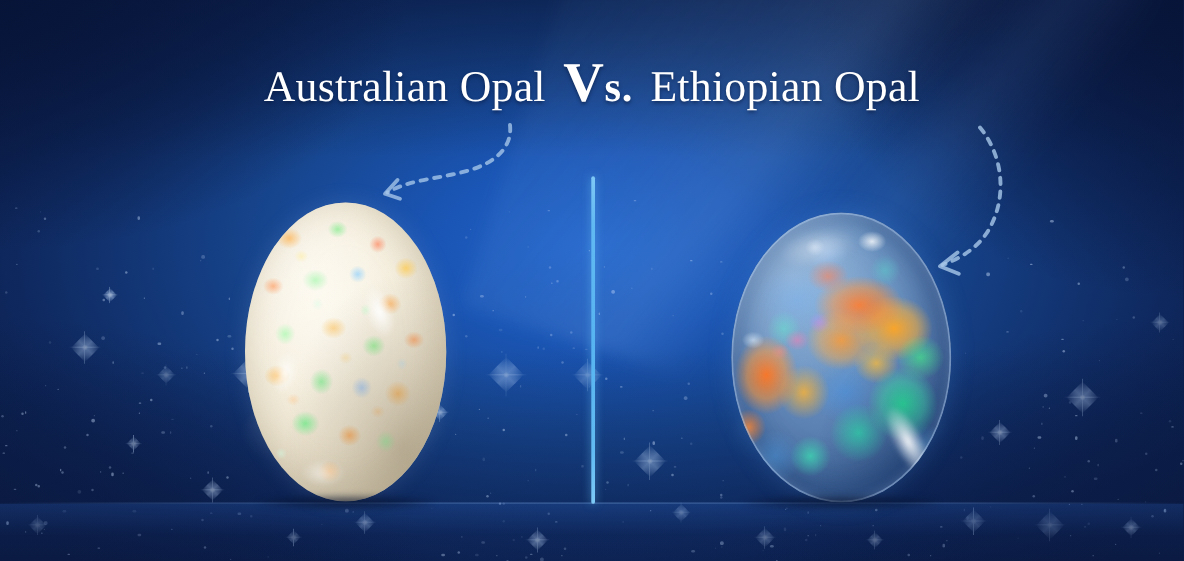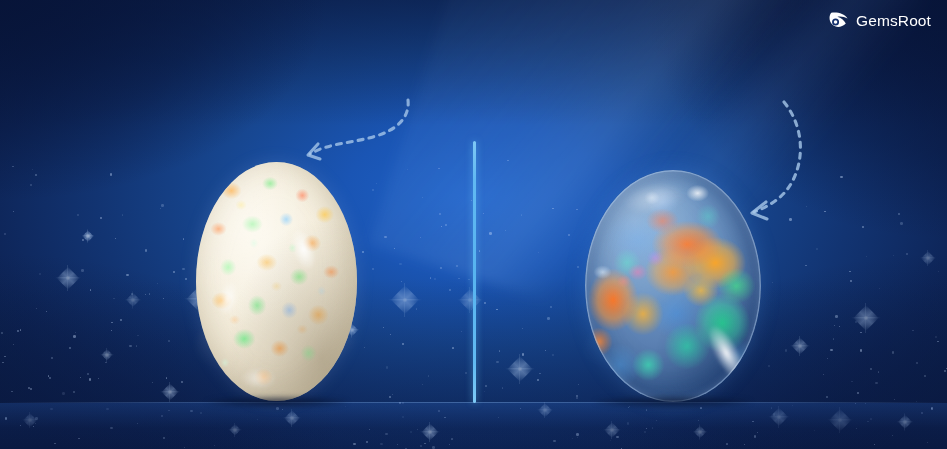--- a/index.html
+++ b/index.html
@@ -722,31 +722,24 @@
       <div class="bigstar" style="left: 81.5px; top: 229.5px; width: 13px; height: 13px; opacity: 0.66;">
         <i></i>
         <u></u>
         <em></em>
       </div>
     </div>
 
   <div class="floor-line"></div>
   <div class="floor-glow"></div>
 
-  <div class="logo">
-    <span class="logo-mark">
-      <svg width="21" height="21" viewBox="0 0 24 24" aria-hidden="true">
-        <path d="M2.6 3.2 C10 2.2 17.6 4.4 21.2 9.6 C17.8 7.6 13.4 6.8 9.6 7.6 C13.8 8.8 17.2 11.6 19.2 15.4 C13.4 21.4 4.6 20.2 1.6 13.8 C-0.2 9.8 0.6 5.6 2.6 3.2 Z" fill="#ffffff"></path>
-        <circle cx="7.5" cy="13.6" r="4.0" fill="#13306d"></circle>
-        <circle cx="7.5" cy="13.6" r="2.0" fill="#ffffff"></circle>
-      </svg>
-    </span>
-    <span class="logo-text">GemsRoot</span>
+
+  <div class="title">
+    <span class="t-left">Australian Opal</span><span class="t-vs"><span>V</span><span class="vs-small">s.</span></span><span class="t-right">Ethiopian Opal</span>
   </div>
-
 
   <div class="divider"></div>
 
   <svg class="arrow-svg" id="arrow-left-svg" width="140" height="84" viewBox="0 0 140 84">
     <path d="M124 4 C126 22, 112 34, 92 40 C70 47, 44 47, 26 58" fill="none" stroke="#a8c8ea" stroke-width="3.1" stroke-linecap="round" stroke-dasharray="5 6" opacity=".78"></path>
     <path d="M34 48 L24 59 L36 63" fill="none" stroke="#a8c8ea" stroke-width="3.1" stroke-linecap="round" stroke-linejoin="round" opacity=".78"></path>
   </svg>
 
   <svg class="arrow-svg" id="arrow-right-svg" width="108" height="130" viewBox="0 0 108 130">
     <path d="M58 4 C76 26, 80 58, 66 84 C58 99, 44 108, 28 114" fill="none" stroke="#a8c8ea" stroke-width="3.1" stroke-linecap="round" stroke-dasharray="5 6" opacity=".80"></path>

